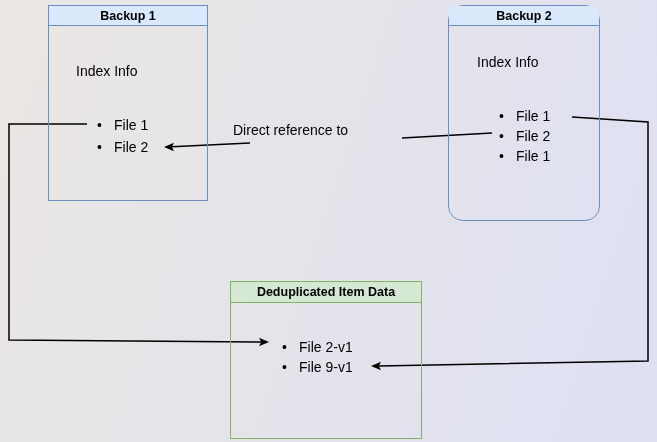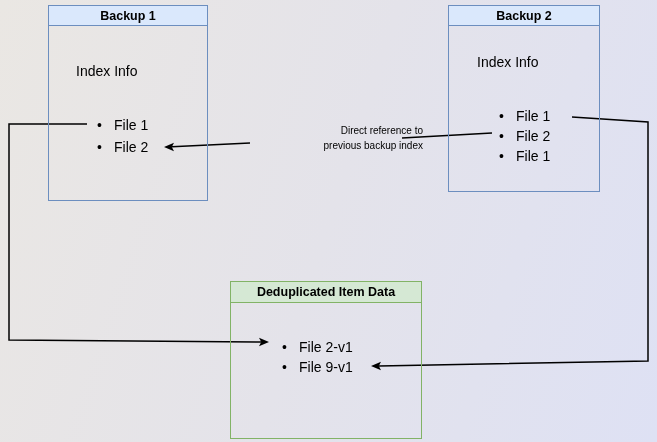--- a/index.html
+++ b/index.html
@@ -54,32 +54,32 @@
     font-size: 14px;
     white-space: nowrap;
   }
   ul.file-list li { position: relative; padding-left: 19px; }
   ul.file-list li::before { content: "\2022"; position: absolute; left: 2px; }
 
   #backup1 { left: 48px;  top: 5px;   width: 160px; height: 196px; padding-left: 24px; }
   #backup1 .subtitle  { left: 27px; top: 57px; }
   #backup1 .file-list { left: 46px; top: 108px; line-height: 22px; }
 
-  #backup2 { left: 448px; top: 5px;   width: 152px; height: 187px; }
+  #backup2 { left: 448px; top: 5px;   width: 152px; height: 216px; border-radius: 15px; }
   #backup2 .subtitle  { left: 28px; top: 48px; }
   #backup2 .file-list { left: 48px; top: 100px; line-height: 20px; }
 
   #dedup   { left: 230px; top: 281px; width: 192px; height: 158px; }
   #dedup .file-list { left: 49px; top: 55px; line-height: 20px; }
 
   .arrow-label {
     position: absolute;
     left: 233px; top: 123px; width: 190px;
-    text-align: right;
-    font-size: 10px;
+    text-align: left;
+    font-size: 14px;
     line-height: 15px;
   }
   .arrow-label span { display: block; }
 </style>
 </head>
 <body>
 
 <div class="stage">
 
   <svg class="arrows" viewBox="0 0 657 442" aria-hidden="true">
@@ -120,16 +120,15 @@
   <div class="box green" id="dedup">
     <div class="box-header">Deduplicated Item Data</div>
     <ul class="file-list">
       <li>File 2-v1</li>
       <li>File 9-v1</li>
     </ul>
   </div>
 
   <div class="arrow-label">
     <span>Direct reference to</span>
-    <span>previous backup index</span>
   </div>
 
 </div>
 
 </body></html>

